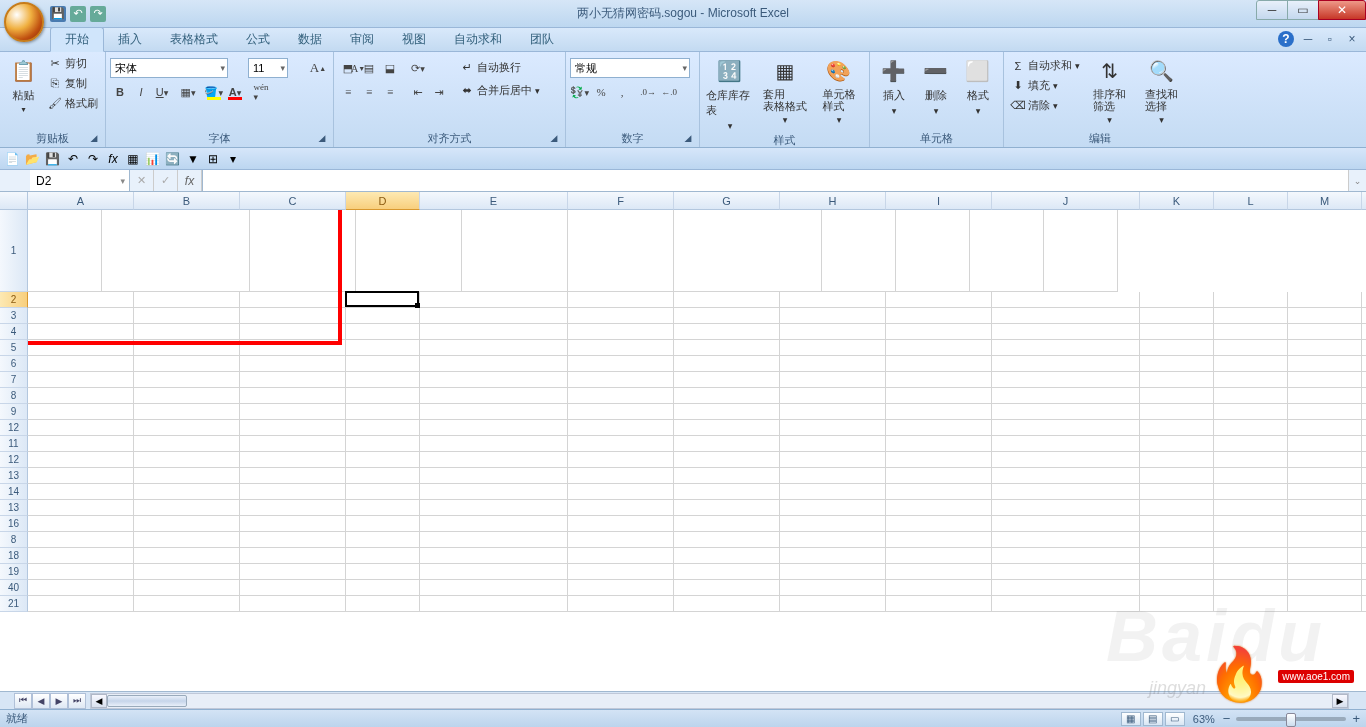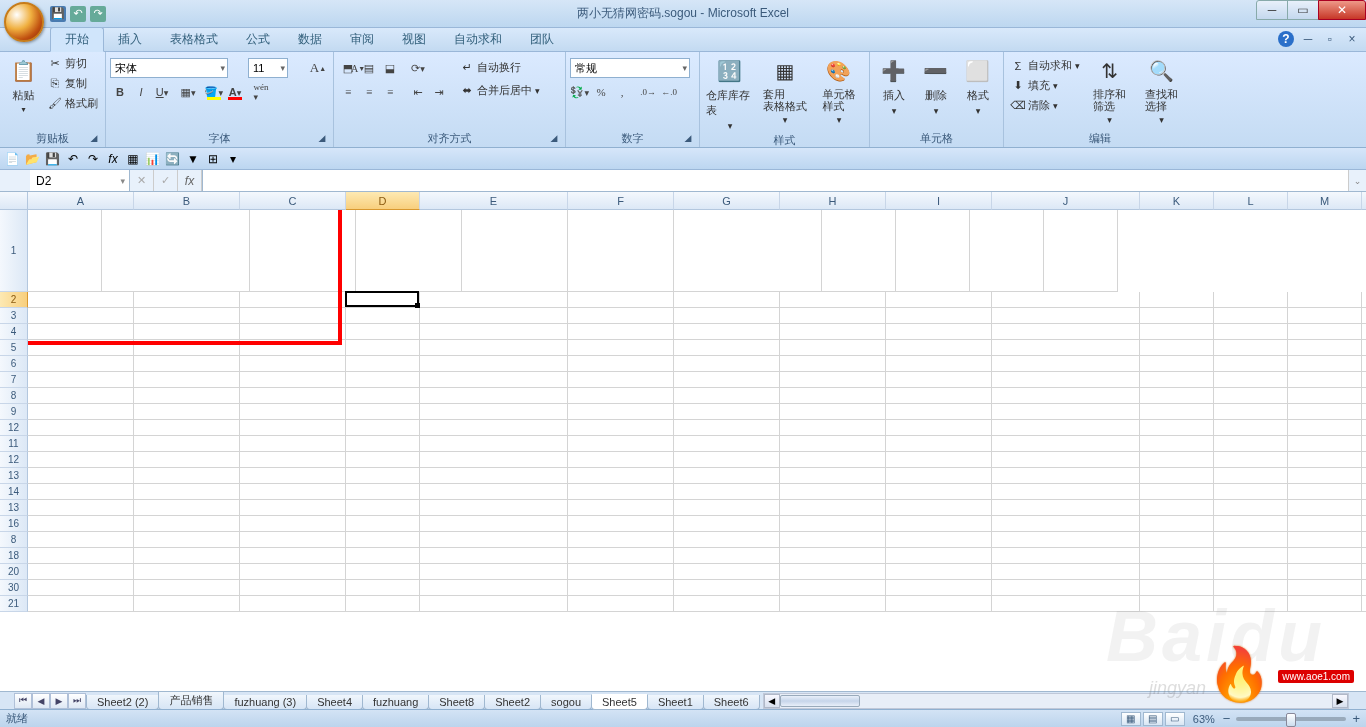--- a/index.html
+++ b/index.html
@@ -399,22 +399,22 @@
           <div class="rh" style="height: 16px; line-height: 16px;">9</div>
           <div class="rh" style="height: 16px; line-height: 16px;">12</div>
           <div class="rh" style="height: 16px; line-height: 16px;">11</div>
           <div class="rh" style="height: 16px; line-height: 16px;">12</div>
           <div class="rh" style="height: 16px; line-height: 16px;">13</div>
           <div class="rh" style="height: 16px; line-height: 16px;">14</div>
           <div class="rh" style="height: 16px; line-height: 16px;">13</div>
           <div class="rh" style="height: 16px; line-height: 16px;">16</div>
           <div class="rh" style="height: 16px; line-height: 16px;">8</div>
           <div class="rh" style="height: 16px; line-height: 16px;">18</div>
-          <div class="rh" style="height: 16px; line-height: 16px;">20</div>
-          <div class="rh" style="height: 16px; line-height: 16px;">30</div>
+          <div class="rh" style="height: 16px; line-height: 16px;">19</div>
+          <div class="rh" style="height: 16px; line-height: 16px;">40</div>
           <div class="rh" style="height: 16px; line-height: 16px;">21</div>
         </div>
       <div class="cells" id="cells">
         <div class="red-annot" style="left:-20px;top:-13px;width:334px;height:148px"></div>
       <div class="cell-row row1" style="height: 82px;">
             <div class="cell" style="width: 74px; height: 82px;"></div>
             <div class="cell" style="width: 148px; height: 82px;"></div>
             <div class="cell" style="width: 106px; height: 82px;"></div>
             <div class="cell" style="width: 106px; height: 82px;"></div>
             <div class="cell" style="width: 106px; height: 82px;"></div>
@@ -752,33 +752,20 @@
 
 </div>
 
 <div class="bottom">
   <div class="nav-btns">
     <span>⏮</span>
     <span>◀</span>
     <span>▶</span>
     <span>⏭</span>
   </div>
-  <div class="sheets" id="sheets">
-      <div class="sheet">Sheet2 (2)</div>
-      <div class="sheet">产品销售</div>
-      <div class="sheet">fuzhuang (3)</div>
-      <div class="sheet">Sheet4</div>
-      <div class="sheet">fuzhuang</div>
-      <div class="sheet">Sheet8</div>
-      <div class="sheet">Sheet2</div>
-      <div class="sheet">sogou</div>
-      <div class="sheet active">Sheet5</div>
-      <div class="sheet">Sheet1</div>
-      <div class="sheet">Sheet6</div>
-    </div>
   <div class="hscroll">
     <div class="arr" style="left:0">◀</div>
     <div class="thumb"></div>
     <div class="arr" style="right:0">▶</div>
   </div>
 </div>
 
 <div class="status">
   <span>就绪</span>
   <div class="right">

